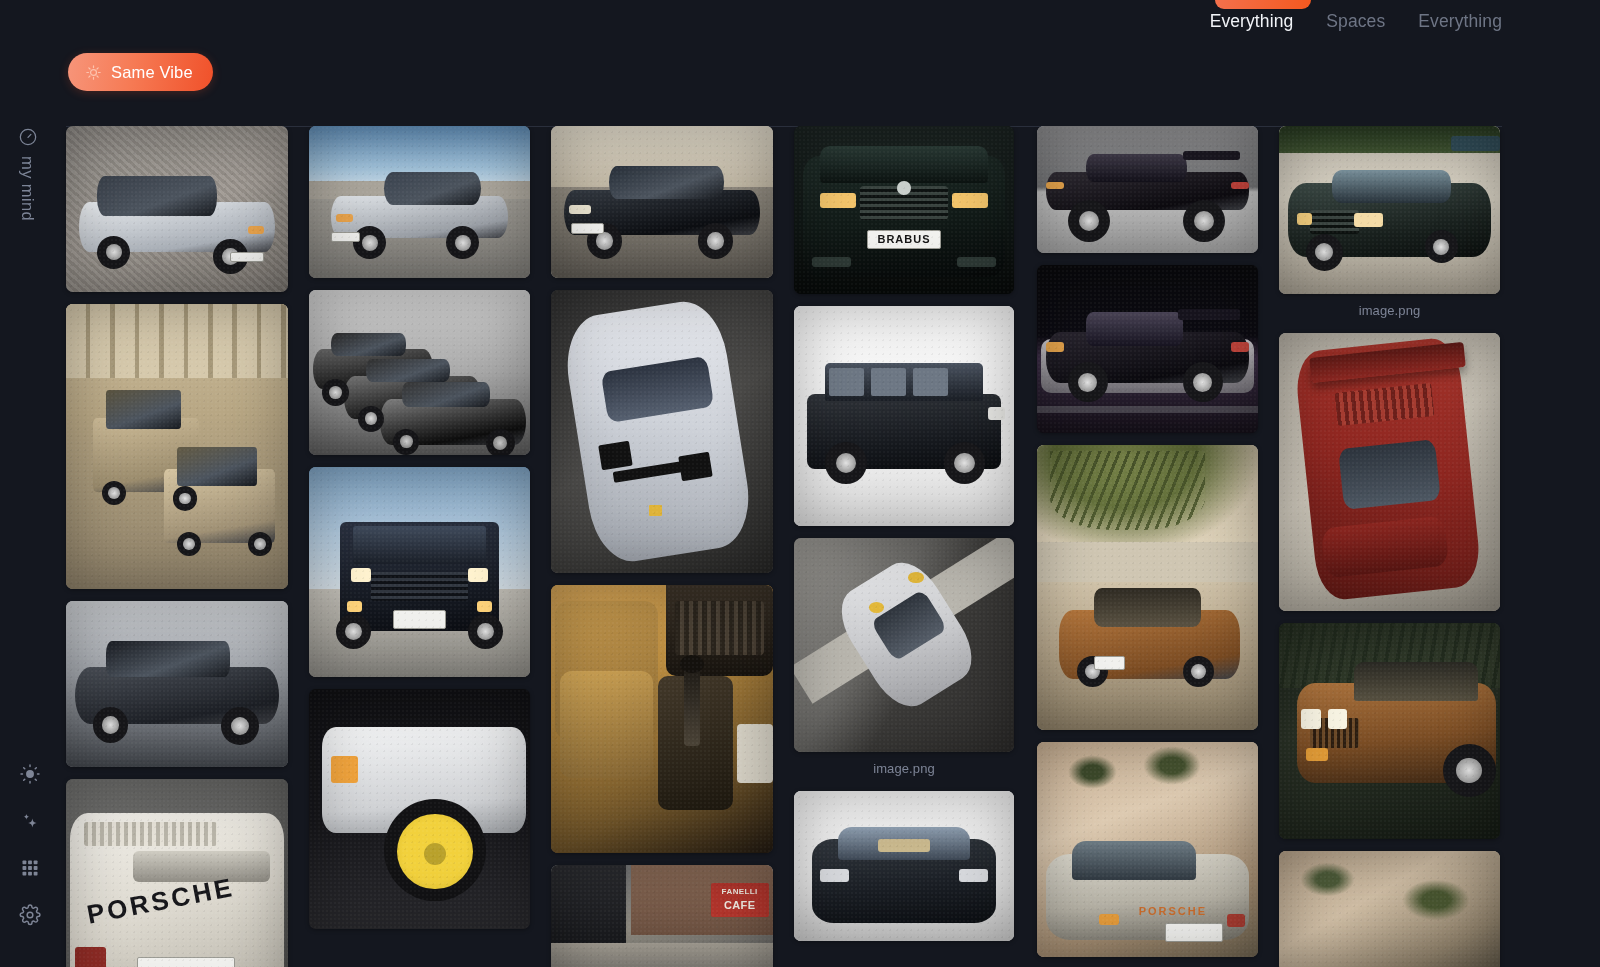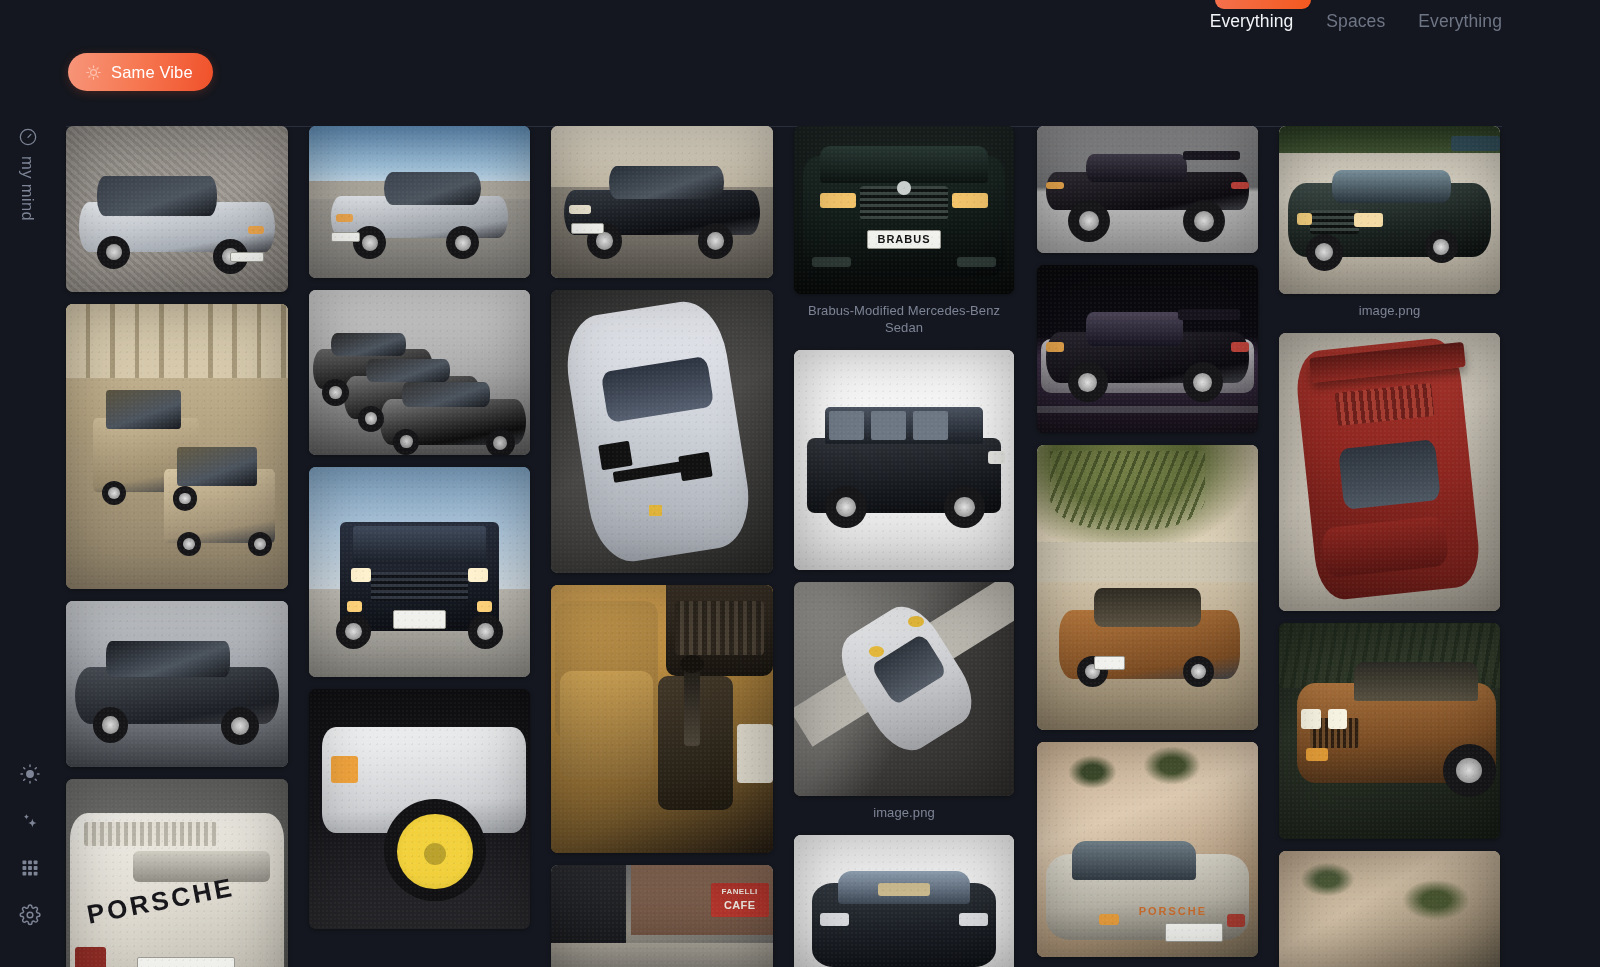--- a/index.html
+++ b/index.html
@@ -490,21 +490,20 @@
             <div style="position:absolute;left:47%;top:33%;width:6%;height:0;padding-bottom:6%;border-radius:50%;background:#c9cfcc;"></div>
             <div class="light" style="left:12%;top:40%;width:16%;height:9%;background:#f3c46a;"></div>
             <div class="light" style="left:72%;top:40%;width:16%;height:9%;background:#f3c46a;"></div>
             <div class="plate" style="left:33%;top:62%;width:34%;height:11%;background:#f2f2ef;color:#141414;font:700 11px 'Liberation Sans',sans-serif;text-align:center;line-height:1.55;letter-spacing:1px;">BRABUS</div>
             <div class="light" style="left:8%;top:78%;width:18%;height:6%;background:#2e3a36;"></div>
             <div class="light" style="left:74%;top:78%;width:18%;height:6%;background:#2e3a36;"></div>
             <div class="grain"></div>
             <div class="vign"></div>
           </div>
         </div>
-        <div class="caption">Brabus-Modified Mercedes-Benz Sedan</div>
         <div class="card" style="height: 220px;">
           <div class="thumb">
             <div class="ph white-bg"></div>
             <div class="ph" style="background:linear-gradient(#fbfbfb 0%,#f0f0f0 58%,#e2e2e2 100%);"></div>
             <div class="body" style="left:6%;top:40%;width:88%;height:34%;background:linear-gradient(175deg,#30343a 0%,#15181d 65%,#090b0e 100%);border-radius:8px;"></div>
             <div class="glass" style="left:14%;top:26%;width:72%;height:17%;background:linear-gradient(#4a5360,#1a1e25);border-radius:5px 5px 2px 2px;"></div>
             <div style="position:absolute;left:16%;top:28%;width:16%;height:13%;background:#6d7784;border-radius:2px;"></div>
             <div style="position:absolute;left:35%;top:28%;width:16%;height:13%;background:#6d7784;border-radius:2px;"></div>
             <div style="position:absolute;left:54%;top:28%;width:16%;height:13%;background:#6d7784;border-radius:2px;"></div>
             <div class="wheel" style="left:14%;top:62%;width:19%;height:0;padding-bottom:19%;"></div>

